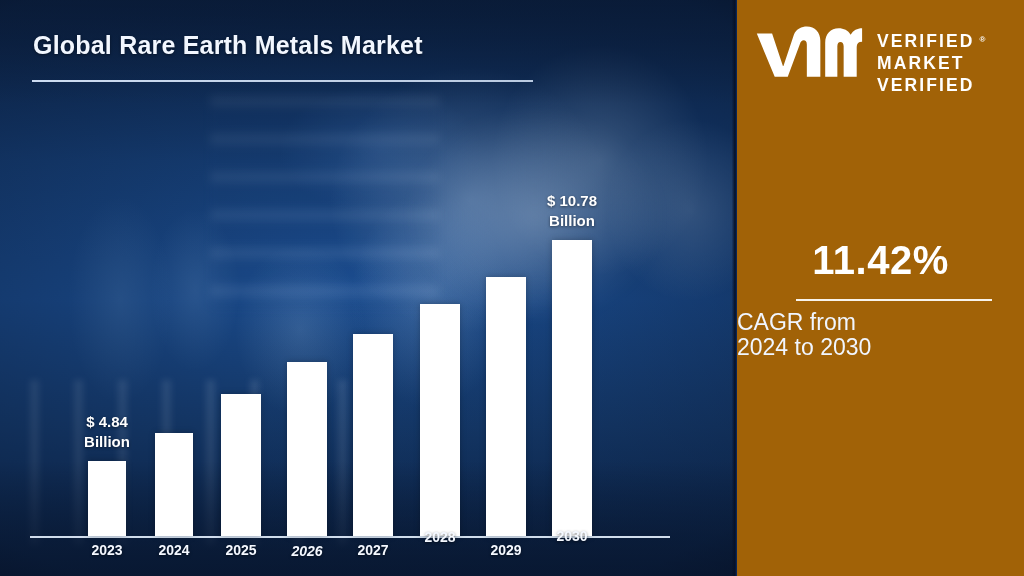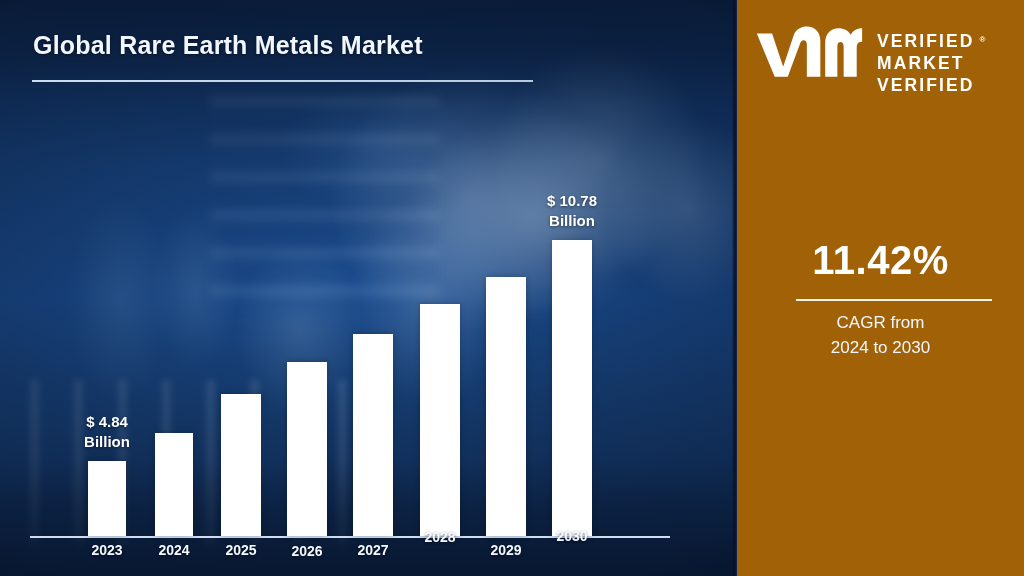--- a/index.html
+++ b/index.html
@@ -130,22 +130,22 @@
     text-align:center;
     font-size:40px; font-weight:700; color:#ffffff;
     letter-spacing:0.5px;
   }
   .cagr-rule {
     position:absolute; left:59px; top:299px; width:196px; height:1.5px;
     background:rgba(255,255,255,0.92);
   }
   .cagr-caption {
     position:absolute; left:0; top:310px; width:287px;
-    text-align:center;
-    font-size:17px; font-weight:400; color:#f1f6ff;
+    text-align:left;
+    font-size:23px; font-weight:400; color:#f1f6ff;
     line-height:25px;
   }
   .source-block {
     position:absolute; left:13px; top:512px; width:274px;
     color:#ffffff; font-size:13.5px; font-weight:700;
     line-height:21px;
   }
 </style>
 </head>
 <body>
@@ -168,21 +168,21 @@
         <div class="bar-value" style="left: 37px; top: 412px;">
           <div>$ 4.84</div>
           <div>Billion</div>
         </div>
         <div class="x-label" style="left: 62px; top: 542px;">2023</div>
         <div class="bar" style="left: 155px; width: 38px; top: 433px; height: 103px;"></div>
         <div class="x-label" style="left: 129px; top: 542px;">2024</div>
         <div class="bar" style="left: 221px; width: 40px; top: 394px; height: 142px;"></div>
         <div class="x-label" style="left: 196px; top: 542px;">2025</div>
         <div class="bar" style="left: 287px; width: 40px; top: 362px; height: 174px;"></div>
-        <div class="x-label" style="left: 262px; top: 543px;">2026</div>
+        <div class="x-label" style="left: 262px; top: 543px; font-style: italic;">2026</div>
         <div class="bar" style="left: 353px; width: 40px; top: 334px; height: 202px;"></div>
         <div class="x-label" style="left: 328px; top: 542px;">2027</div>
         <div class="bar" style="left: 420px; width: 40px; top: 304px; height: 232px;"></div>
         <div class="x-label" style="left: 395px; top: 516px; margin-top: 13px;">2028</div>
         <div class="bar" style="left: 486px; width: 40px; top: 277px; height: 259px;"></div>
         <div class="x-label" style="left: 461px; top: 542px;">2029</div>
         <div class="bar" style="left: 552px; width: 40px; top: 240px; height: 296px;"></div>
         <div class="bar-value" style="left: 502px; top: 191px;">
           <div>$ 10.78</div>
           <div>Billion</div>

